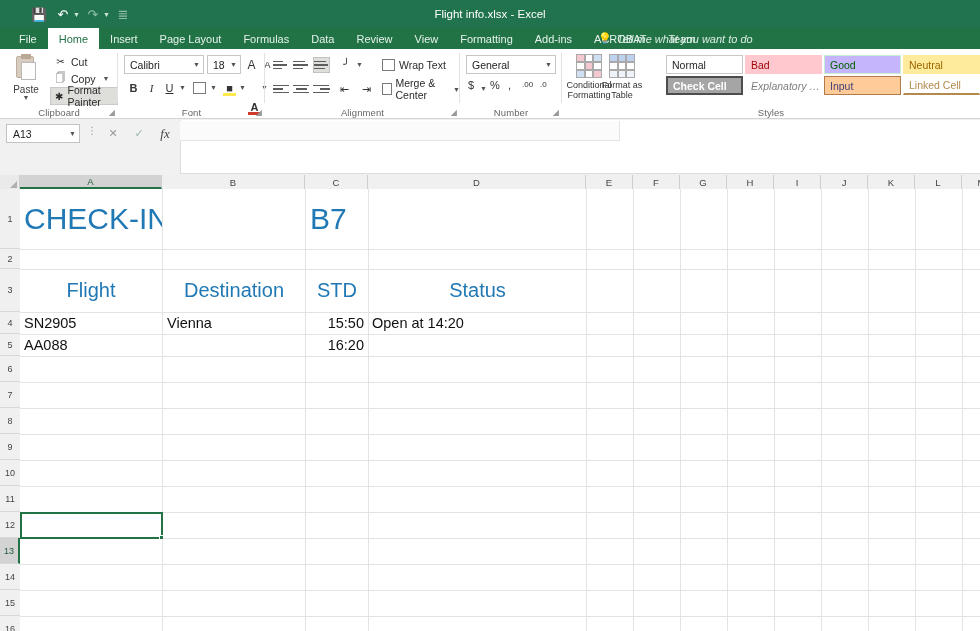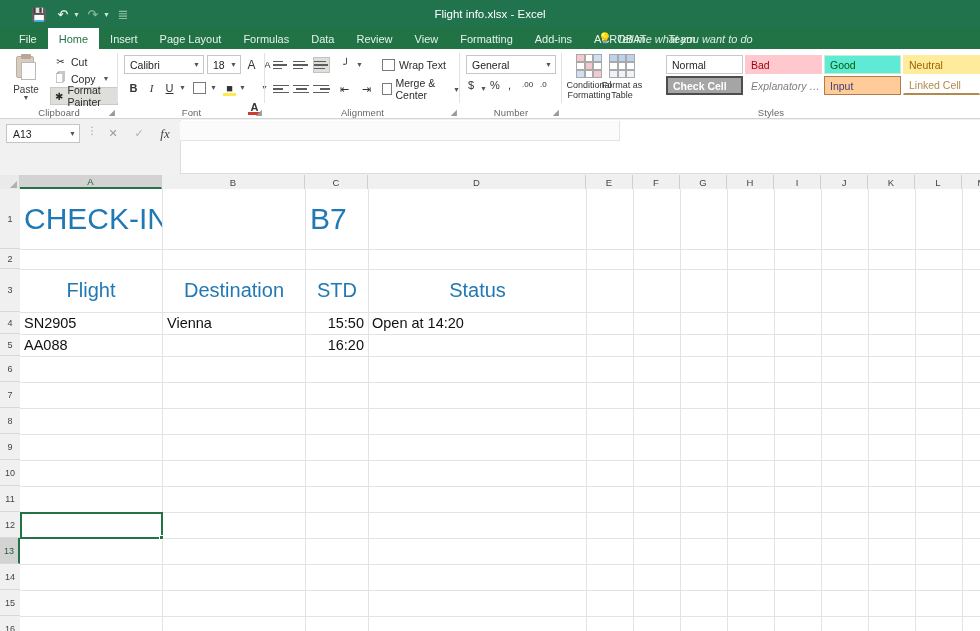--- a/index.html
+++ b/index.html
@@ -412,21 +412,21 @@
             <div style="background:#eef3fa"></div>
               <div style="background:#eef3fa"></div>
               <div style="background:#eef3fa"></div>
           </div>
         </div>
         <div class="lbl">Format as Table</div>
       </div>
 
       <div class="stylecell" style="left:104px; top:6px;  width:77px; background:#ffffff; color:#262626; border-color:#c8c8c8;">Normal</div>
       <div class="stylecell" style="left:183px; top:6px;  width:77px; background:#ffc7ce; color:#9c0006; border-color:#ffc7ce;">Bad</div>
-      <div class="stylecell" style="left:262px; top:6px;  width:77px; background:#5eead4; color:#006100; border-color:#c6efce;">Good</div>
+      <div class="stylecell" style="left:262px; top:6px;  width:77px; background:#c4b5fd; color:#006100; border-color:#c6efce;">Good</div>
       <div class="stylecell" style="left:341px; top:6px;  width:77px; background:#ffeb9c; color:#9c6500; border-color:#ffeb9c;">Neutral</div>
 
       <div class="stylecell" style="left:104px; top:27px; width:77px; background:#a5a5a5; color:#ffffff; border:2px solid #4d4d4d; font-weight:bold;">Check Cell</div>
       <div class="stylecell" style="left:183px; top:27px; width:77px; background:#ffffff; color:#7f7f7f; border-color:#ffffff; font-style:italic;">Explanatory …</div>
       <div class="stylecell" style="left:262px; top:27px; width:77px; background:#ffcc99; color:#3f3f76; border-color:#b27b4c;">Input</div>
       <div class="stylecell" style="left:341px; top:27px; width:77px; background:#ffffff; color:#b28a4c; border-color:#ffffff; border-bottom:2px solid #b28a4c;">Linked Cell</div>
 
       <div class="grp-label" style="left:0; width:418px;">Styles</div>
     </div>
   </div>

